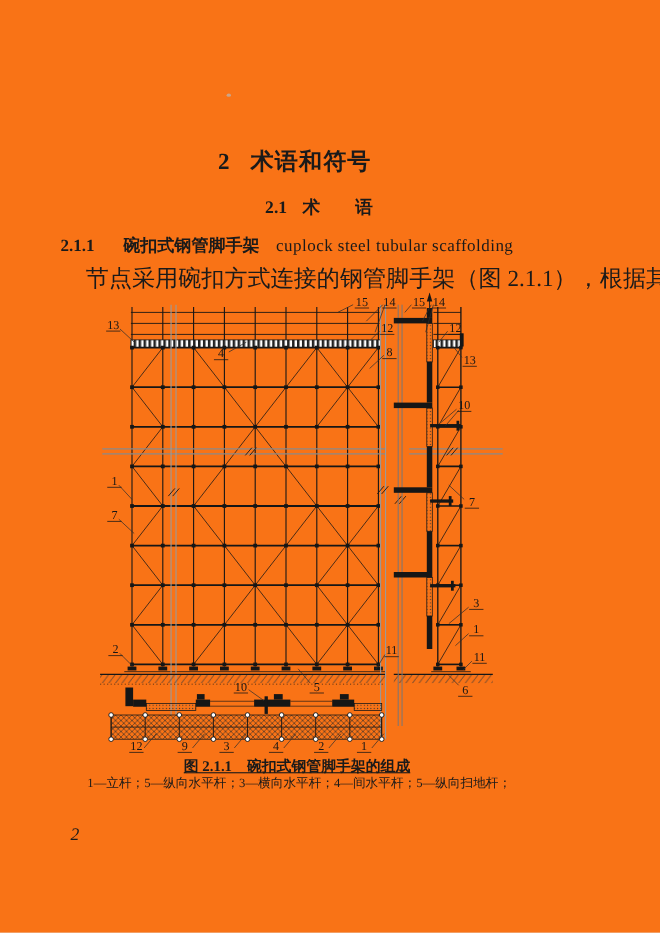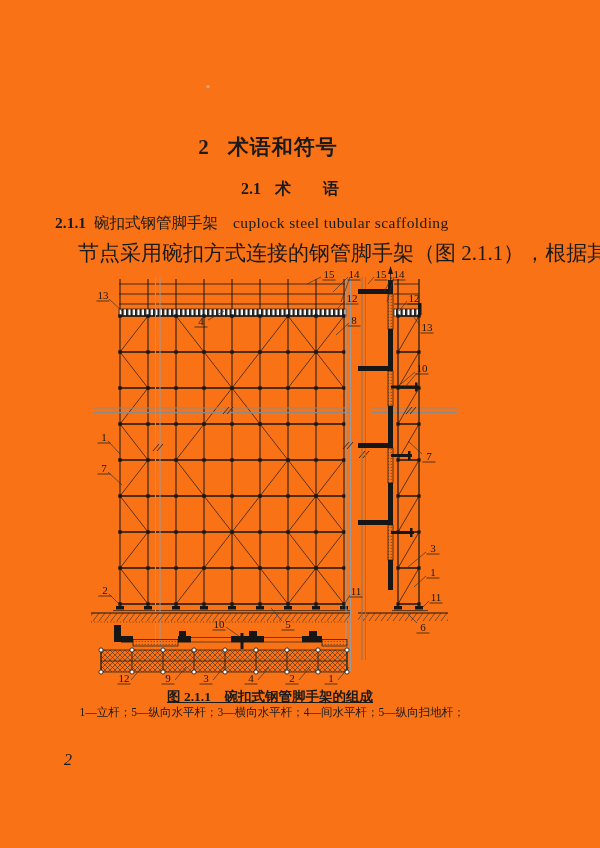--- a/index.html
+++ b/index.html
@@ -5,22 +5,22 @@
   html,body{margin:0;padding:0;background:#e8e8e8;}
   .page{position:relative;width:600px;height:848px;background:#f97316;margin:0 auto;
         font-family:"Liberation Serif",serif;color:#1a1a1a;overflow:hidden;}
   .chapter{position:absolute;top:133px;left:0;width:536px;text-align:center;
            font-size:21px;font-weight:bold;letter-spacing:1px;}
   .chapter .num{margin-right:18px;}
   .section-h{position:absolute;top:179px;left:0;width:536px;text-align:center;
              font-size:16px;font-weight:bold;}
   .section-h .num{margin-right:14px;margin-left:44px;}
   .term-line{position:absolute;top:213px;left:55px;width:480px;font-size:15.5px;white-space:nowrap;}
-  .term-line .num{font-weight:bold;margin-right:8px;}
-  .term-line .zh{font-weight:normal;margin-right:15px;font-family:"Liberation Serif",serif;}
+  .term-line .num{font-weight:bold;margin-right:26px;}
+  .term-line .zh{font-weight:bold;margin-right:15px;font-family:"Liberation Serif",serif;}
   .term-line .en{letter-spacing:0.4px;}
   .def-line{position:absolute;top:239px;left:78px;width:470px;font-size:21px;white-space:nowrap;}
   .fig-caption{position:absolute;top:688px;left:0;width:540px;text-align:center;
                font-size:13.5px;font-weight:bold;text-decoration:underline;}
   .legend{position:absolute;top:705px;left:0;width:544px;text-align:center;
           font-size:11.5px;line-height:15.2px;}
   .page-num{position:absolute;top:751px;left:64px;font-size:16px;font-style:italic;}
   .speck{position:absolute;top:85px;left:206px;width:4px;height:3px;background:#b9b9b9;
          border-radius:50%;opacity:.7;}
   svg text{font-family:"Liberation Serif",serif;}

